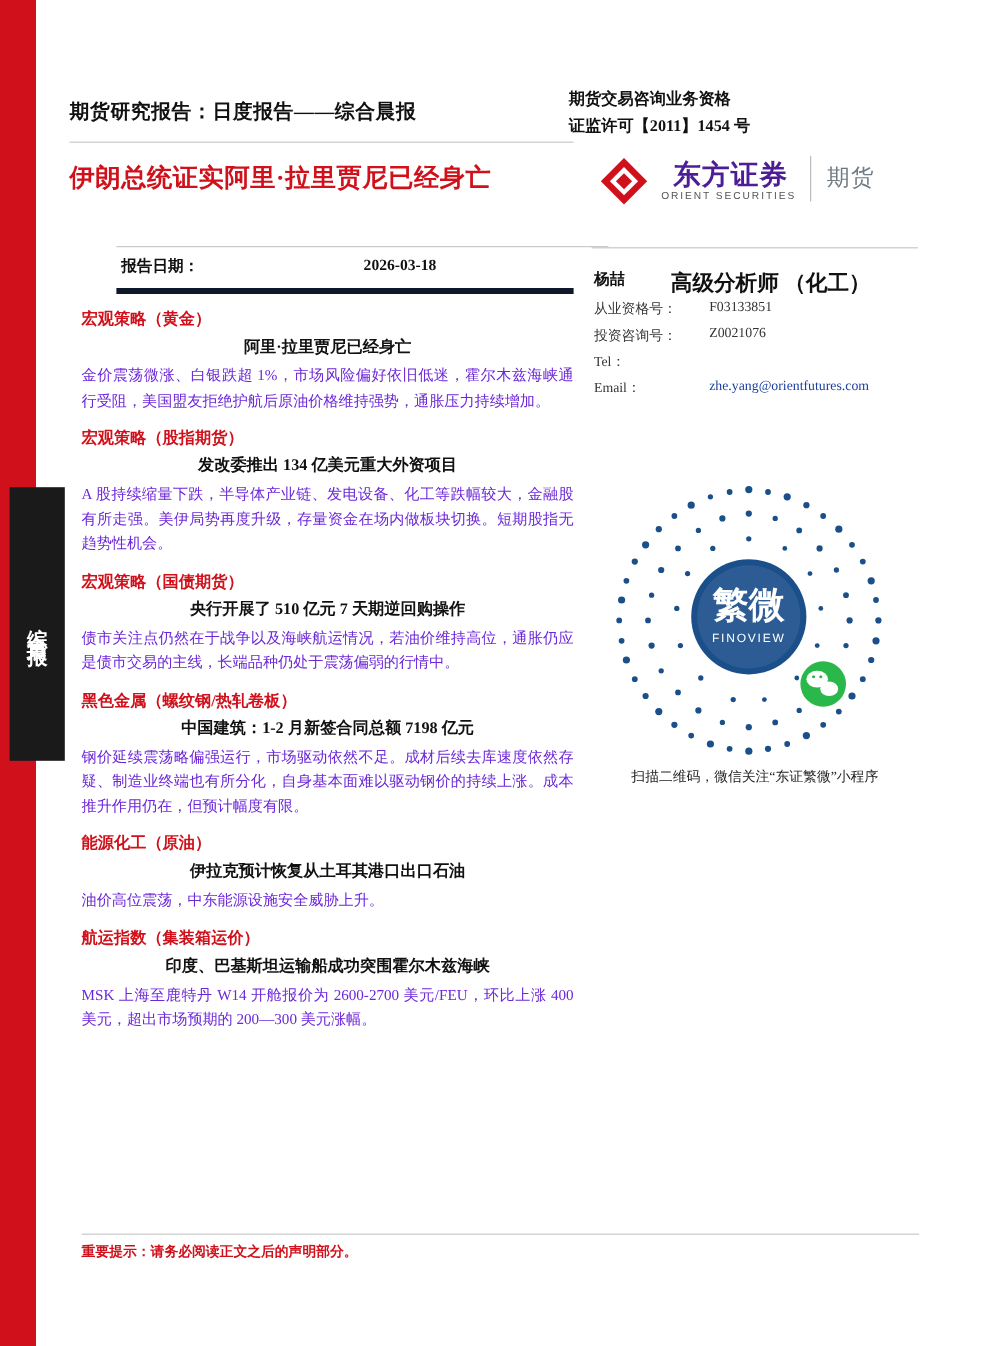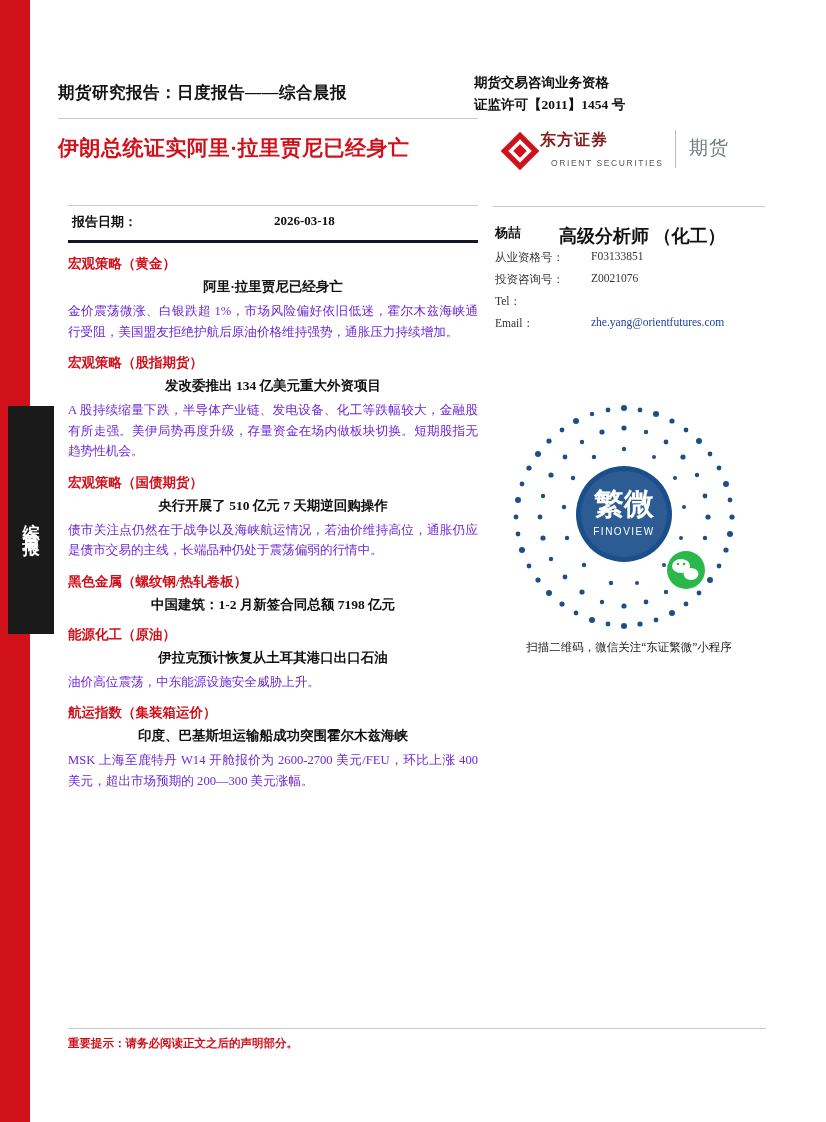--- a/index.html
+++ b/index.html
@@ -116,25 +116,25 @@
   }
   .logo-mark {
     position: absolute;
     left: 6px;
     top: 8px;
     width: 42px;
     height: 42px;
   }
   .logo-text-cn {
     position: absolute;
-    left: 47px;
+    left: 68px;
     top: 8px;
-    font-size: 16px;
-    font-weight: bold;
-    color: #7f1d1d;
+    font-size: 23px;
+    font-weight: bold;
+    color: #4c1d95;
     letter-spacing: 1px;
   }
   .logo-text-en {
     position: absolute;
     left: 58px;
     top: 36px;
     font-size: 8.5px;
     color: #555555;
     letter-spacing: 1.6px;
     font-family: "Liberation Sans", sans-serif;
@@ -159,21 +159,22 @@
   
   .left-col {
     position: absolute;
     left: 10px;
     top: 206px;
     width: 410px;
   }
   .date-row {
     position: relative;
     height: 34px;
-    border-bottom: 3px solid #0f172a;
+    border-bottom: 5px solid #0f172a;
+    margin-left: 29px;
   }
   .date-row::before {
     content: "";
     position: absolute;
     left: 0;
     top: -1px;
     width: 410px;
     height: 1px;
     background: #c9c9c9;
   }
@@ -360,20 +361,21 @@
 
     <div class="section">
       <div class="section-tag">宏观策略（国债期货）</div>
       <div class="section-head">央行开展了 510 亿元 7 天期逆回购操作</div>
       <div class="section-body">债市关注点仍然在于战争以及海峡航运情况，若油价维持高位，通胀仍应是债市交易的主线，长端品种仍处于震荡偏弱的行情中。</div>
     </div>
 
     <div class="section">
       <div class="section-tag">黑色金属（螺纹钢/热轧卷板）</div>
       <div class="section-head">中国建筑：1-2 月新签合同总额 7198 亿元</div>
+      <div class="section-body">钢价延续震荡略偏强运行，市场驱动依然不足。成材后续去库速度依然存疑、制造业终端也有所分化，自身基本面难以驱动钢价的持续上涨。成本推升作用仍在，但预计幅度有限。</div>
     </div>
 
     <div class="section">
       <div class="section-tag">能源化工（原油）</div>
       <div class="section-head">伊拉克预计恢复从土耳其港口出口石油</div>
       <div class="section-body">油价高位震荡，中东能源设施安全威胁上升。</div>
     </div>
 
     <div class="section">
       <div class="section-tag">航运指数（集装箱运价）</div>

